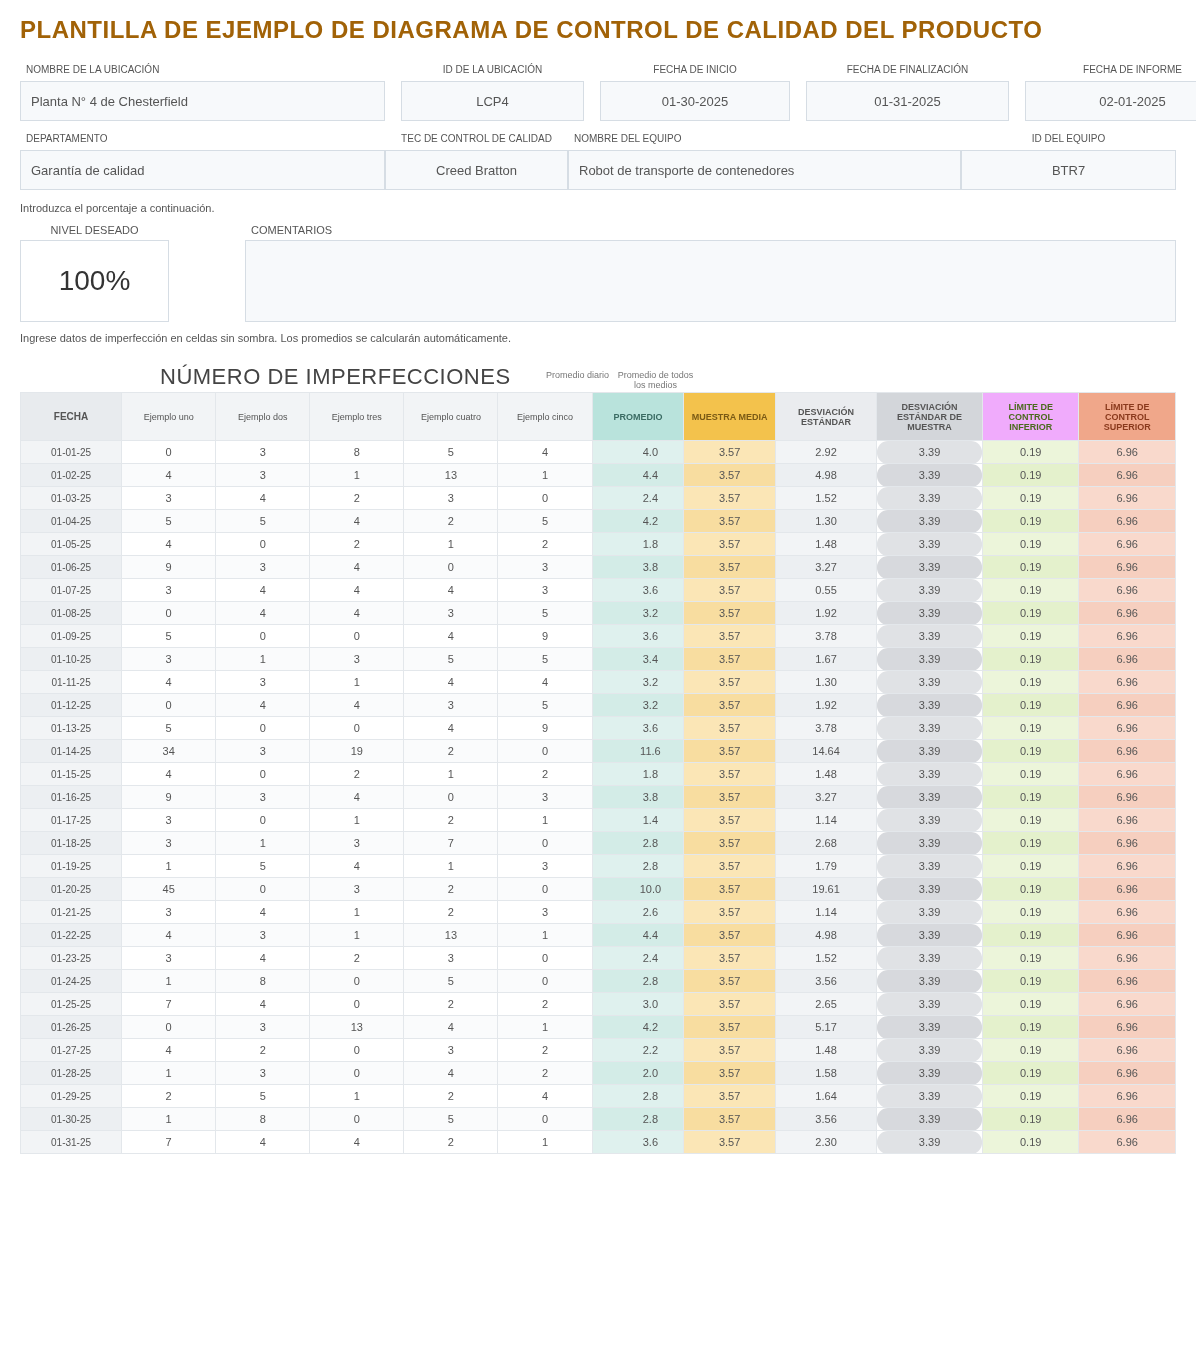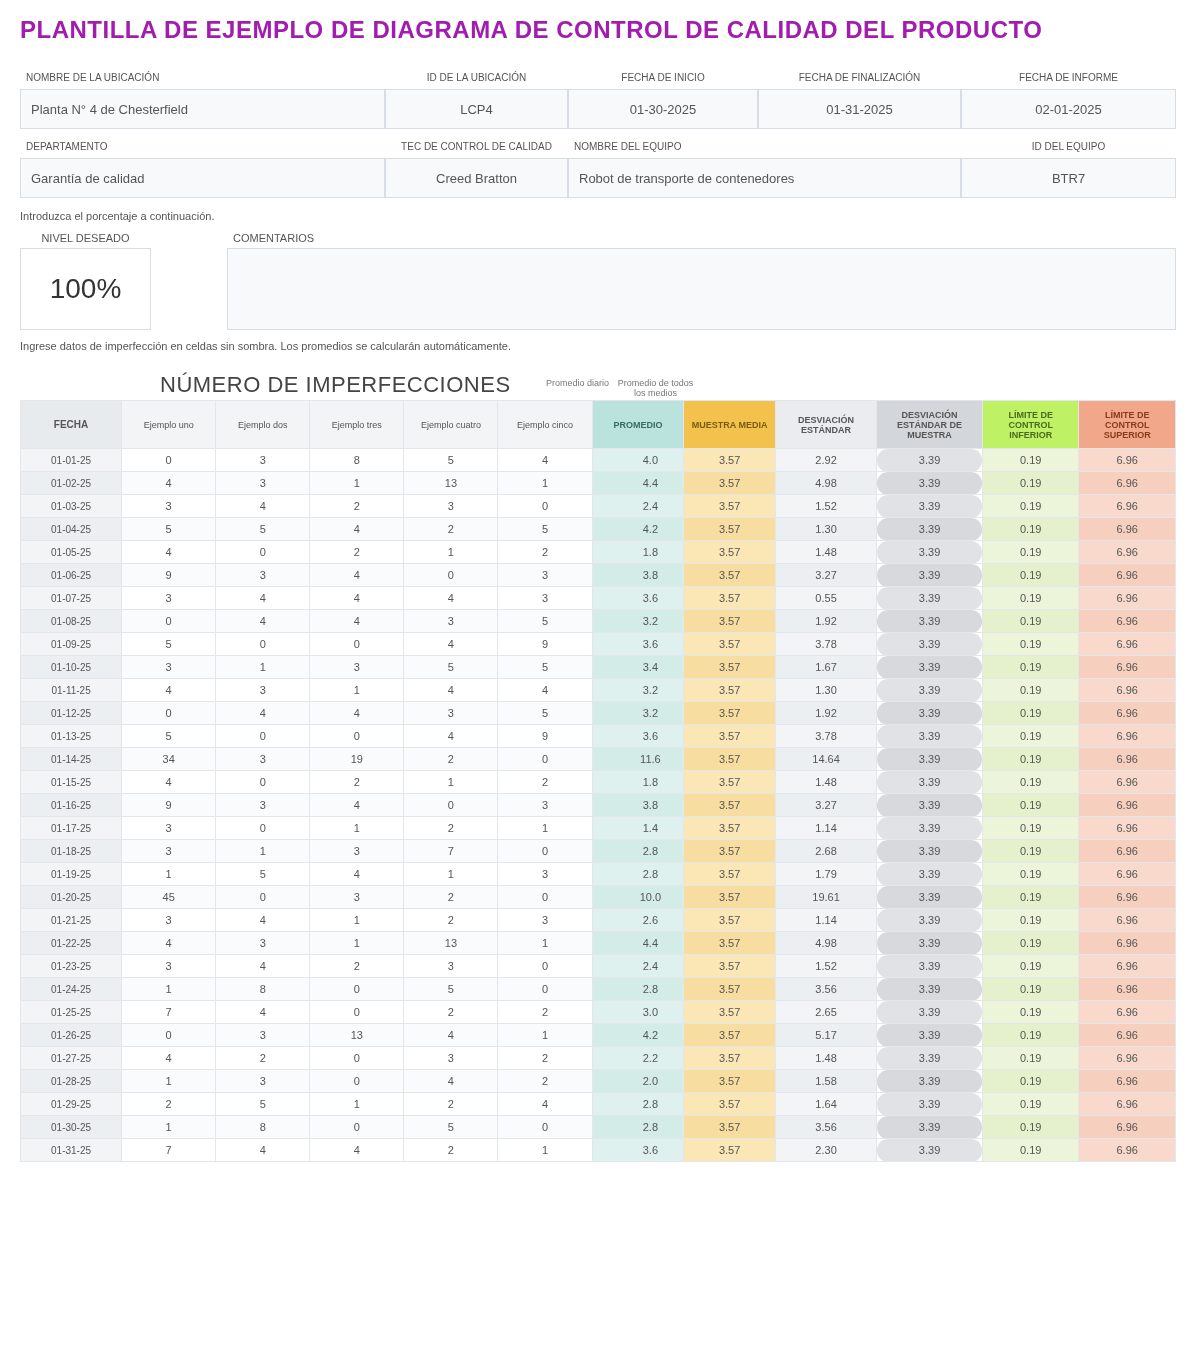--- a/index.html
+++ b/index.html
@@ -4,30 +4,30 @@
 <style>
 * { box-sizing: border-box; margin: 0; padding: 0; }
 body {
   font-family: "Century Gothic", "Segoe UI", Arial, sans-serif;
   background: #fff;
   color: #555;
   padding: 16px 20px;
   width: 1196px;
 }
 .title {
-  color: #a21caf;
+  color: #a16207;
   font-size: 24px;
   font-weight: 700;
   letter-spacing: 0.5px;
-  margin-bottom: 22px;
+  margin-bottom: 14px;
 }
 .info-grid {
   display: grid;
   grid-template-columns: 365px 183px 190px 203px 215px;
-  gap: 0;
+  gap: 16px;
   margin-bottom: 6px;
 }
 .info-grid2 {
   display: grid;
   grid-template-columns: 365px 183px 393px 215px;
   gap: 0;
   margin-bottom: 12px;
 }
 .info-cell { display: flex; flex-direction: column; }
 .info-label {
@@ -62,21 +62,21 @@
 .level-box { display: flex; flex-direction: column; }
 .level-label {
   font-size: 11px;
   color: #555;
   text-align: center;
   margin-bottom: 4px;
   padding: 0 6px;
 }
 .level-value {
   border: 1px solid #d6dde4;
-  width: 131px;
+  width: 149px;
   height: 82px;
   display: flex;
   align-items: center;
   justify-content: center;
   font-size: 28px;
   color: #333;
 }
 .comments-box { flex: 1; display: flex; flex-direction: column; }
 .comments-area {
   background: #f7f9fb;
@@ -124,21 +124,21 @@
   font-weight: 400;
   color: #555;
   vertical-align: middle;
   height: 48px;
 }
 th.date { background: #e8ebee; font-weight: 700; font-size: 10px; }
 th.prom { background: #b9e3dc; font-weight: 700; color: #3a6b63; }
 th.media { background: #f3c24c; font-weight: 700; color: #7a5a15; }
 th.std { background: #eaecef; font-weight: 700; }
 th.stdm { background: #d3d6da; font-weight: 700; }
-th.lcl { background: #bef264; font-weight: 700; color: #4a6a1d; }
+th.lcl { background: #f0abfc; font-weight: 700; color: #4a6a1d; }
 th.ucl { background: #f0a78a; font-weight: 700; color: #8a3a1d; }
 td.date { background: #f2f4f6; font-size: 10px; }
 td.prom { background: #dff1ee; padding-left: 29px; }
 td.media { background: #fbe6b6; }
 td.std { background: #f2f4f6; }
 td.stdm { background: #e0e2e5; border-radius: 11px; }
 td.lcl { background: #ecf5da; }
 td.ucl { background: #f9d9cc; }
 tbody tr:nth-child(even) td.date { background: #eceff2; }
 tbody tr:nth-child(even) td:not(.date):not(.prom):not(.media):not(.std):not(.stdm):not(.lcl):not(.ucl) { background: #fafbfc; }

